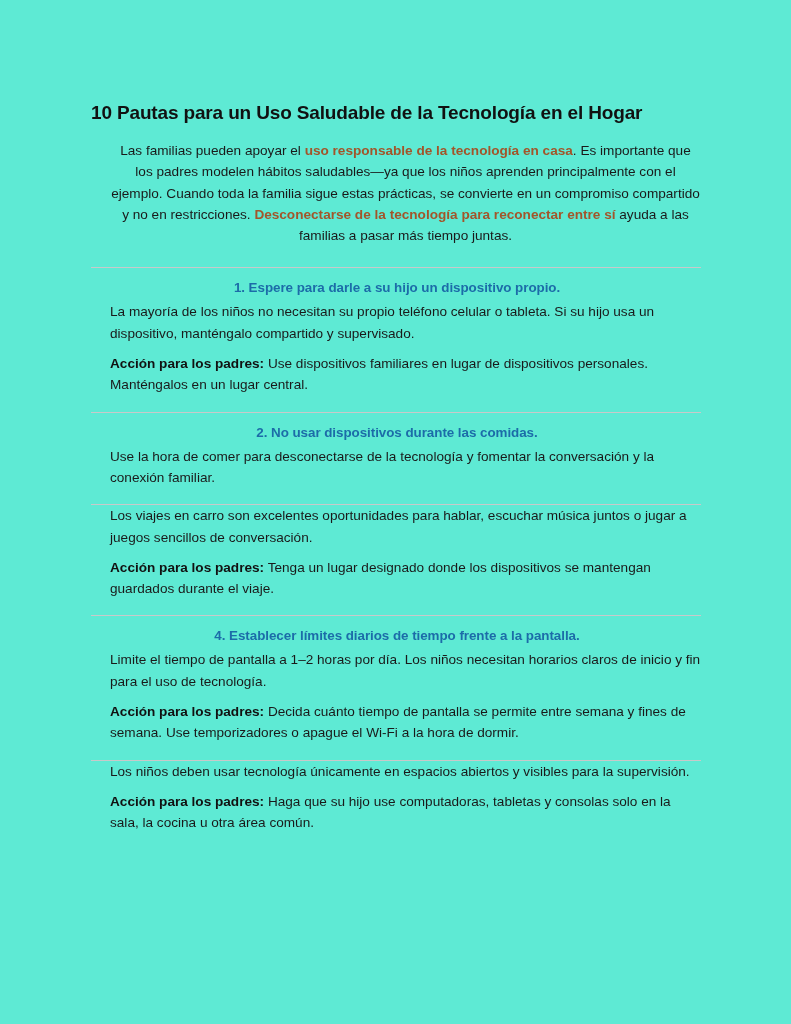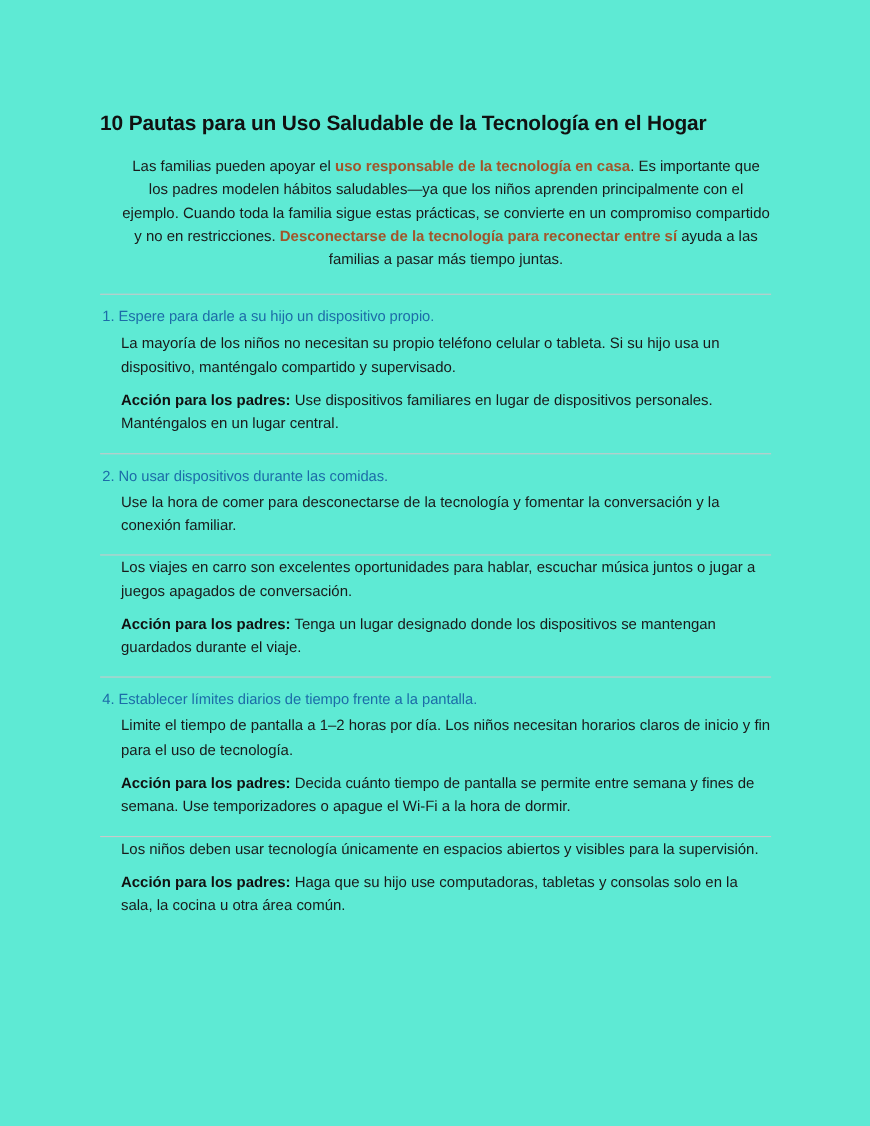--- a/index.html
+++ b/index.html
@@ -57,25 +57,26 @@
   }
   .rule {
     width: 610px;
     height: 0;
     border: 0;
     border-top: 1.6px solid #c9c9c9;
     margin: 0;
   }
   .sec-head {
     font-size: 13.4px;
-    font-weight: normal;
+    font-weight: bold;
     color: #1c6ca8;
     line-height: 19px;
     margin: 10px 0 4px 2px;
     letter-spacing: -0.05px;
+    text-align: center;
   }
   .sec-body {
     margin: 0 0 0 19px;
     width: 591px;
     font-size: 13.6px;
     line-height: 21.3px;
     color: #1a1a1a;
   }
   .sec-body.action {
     margin-top: 9px;
@@ -112,21 +113,21 @@
     <div class="section">
       <hr class="rule">
       <div class="sec-head">2. No usar dispositivos durante las comidas.</div>
       <p class="sec-body">Use la hora de comer para desconectarse de la tecnología y fomentar la conversación y la conexión familiar.</p>
     </div>
 
     <div class="spacer-2"></div>
 
     <div class="section">
       <hr class="rule">
-      <p class="sec-body">Los viajes en carro son excelentes oportunidades para hablar, escuchar música juntos o jugar a juegos apagados de conversación.</p>
+      <p class="sec-body">Los viajes en carro son excelentes oportunidades para hablar, escuchar música juntos o jugar a juegos sencillos de conversación.</p>
       <p class="sec-body action"><span class="bold-label">Acción para los padres:</span><span> Tenga un lugar designado donde los dispositivos se mantengan guardados durante el viaje.</span></p>
     </div>
 
     <div class="spacer-2"></div>
 
     <div class="section">
       <hr class="rule">
       <div class="sec-head">4. Establecer límites diarios de tiempo frente a la pantalla.</div>
       <p class="sec-body">Limite el tiempo de pantalla a 1–2 horas por día. Los niños necesitan horarios claros de inicio y fin para el uso de tecnología.</p>
       <p class="sec-body action"><span class="bold-label">Acción para los padres:</span><span> Decida cuánto tiempo de pantalla se permite entre semana y fines de semana. Use temporizadores o apague el Wi-Fi a la hora de dormir.</span></p>

